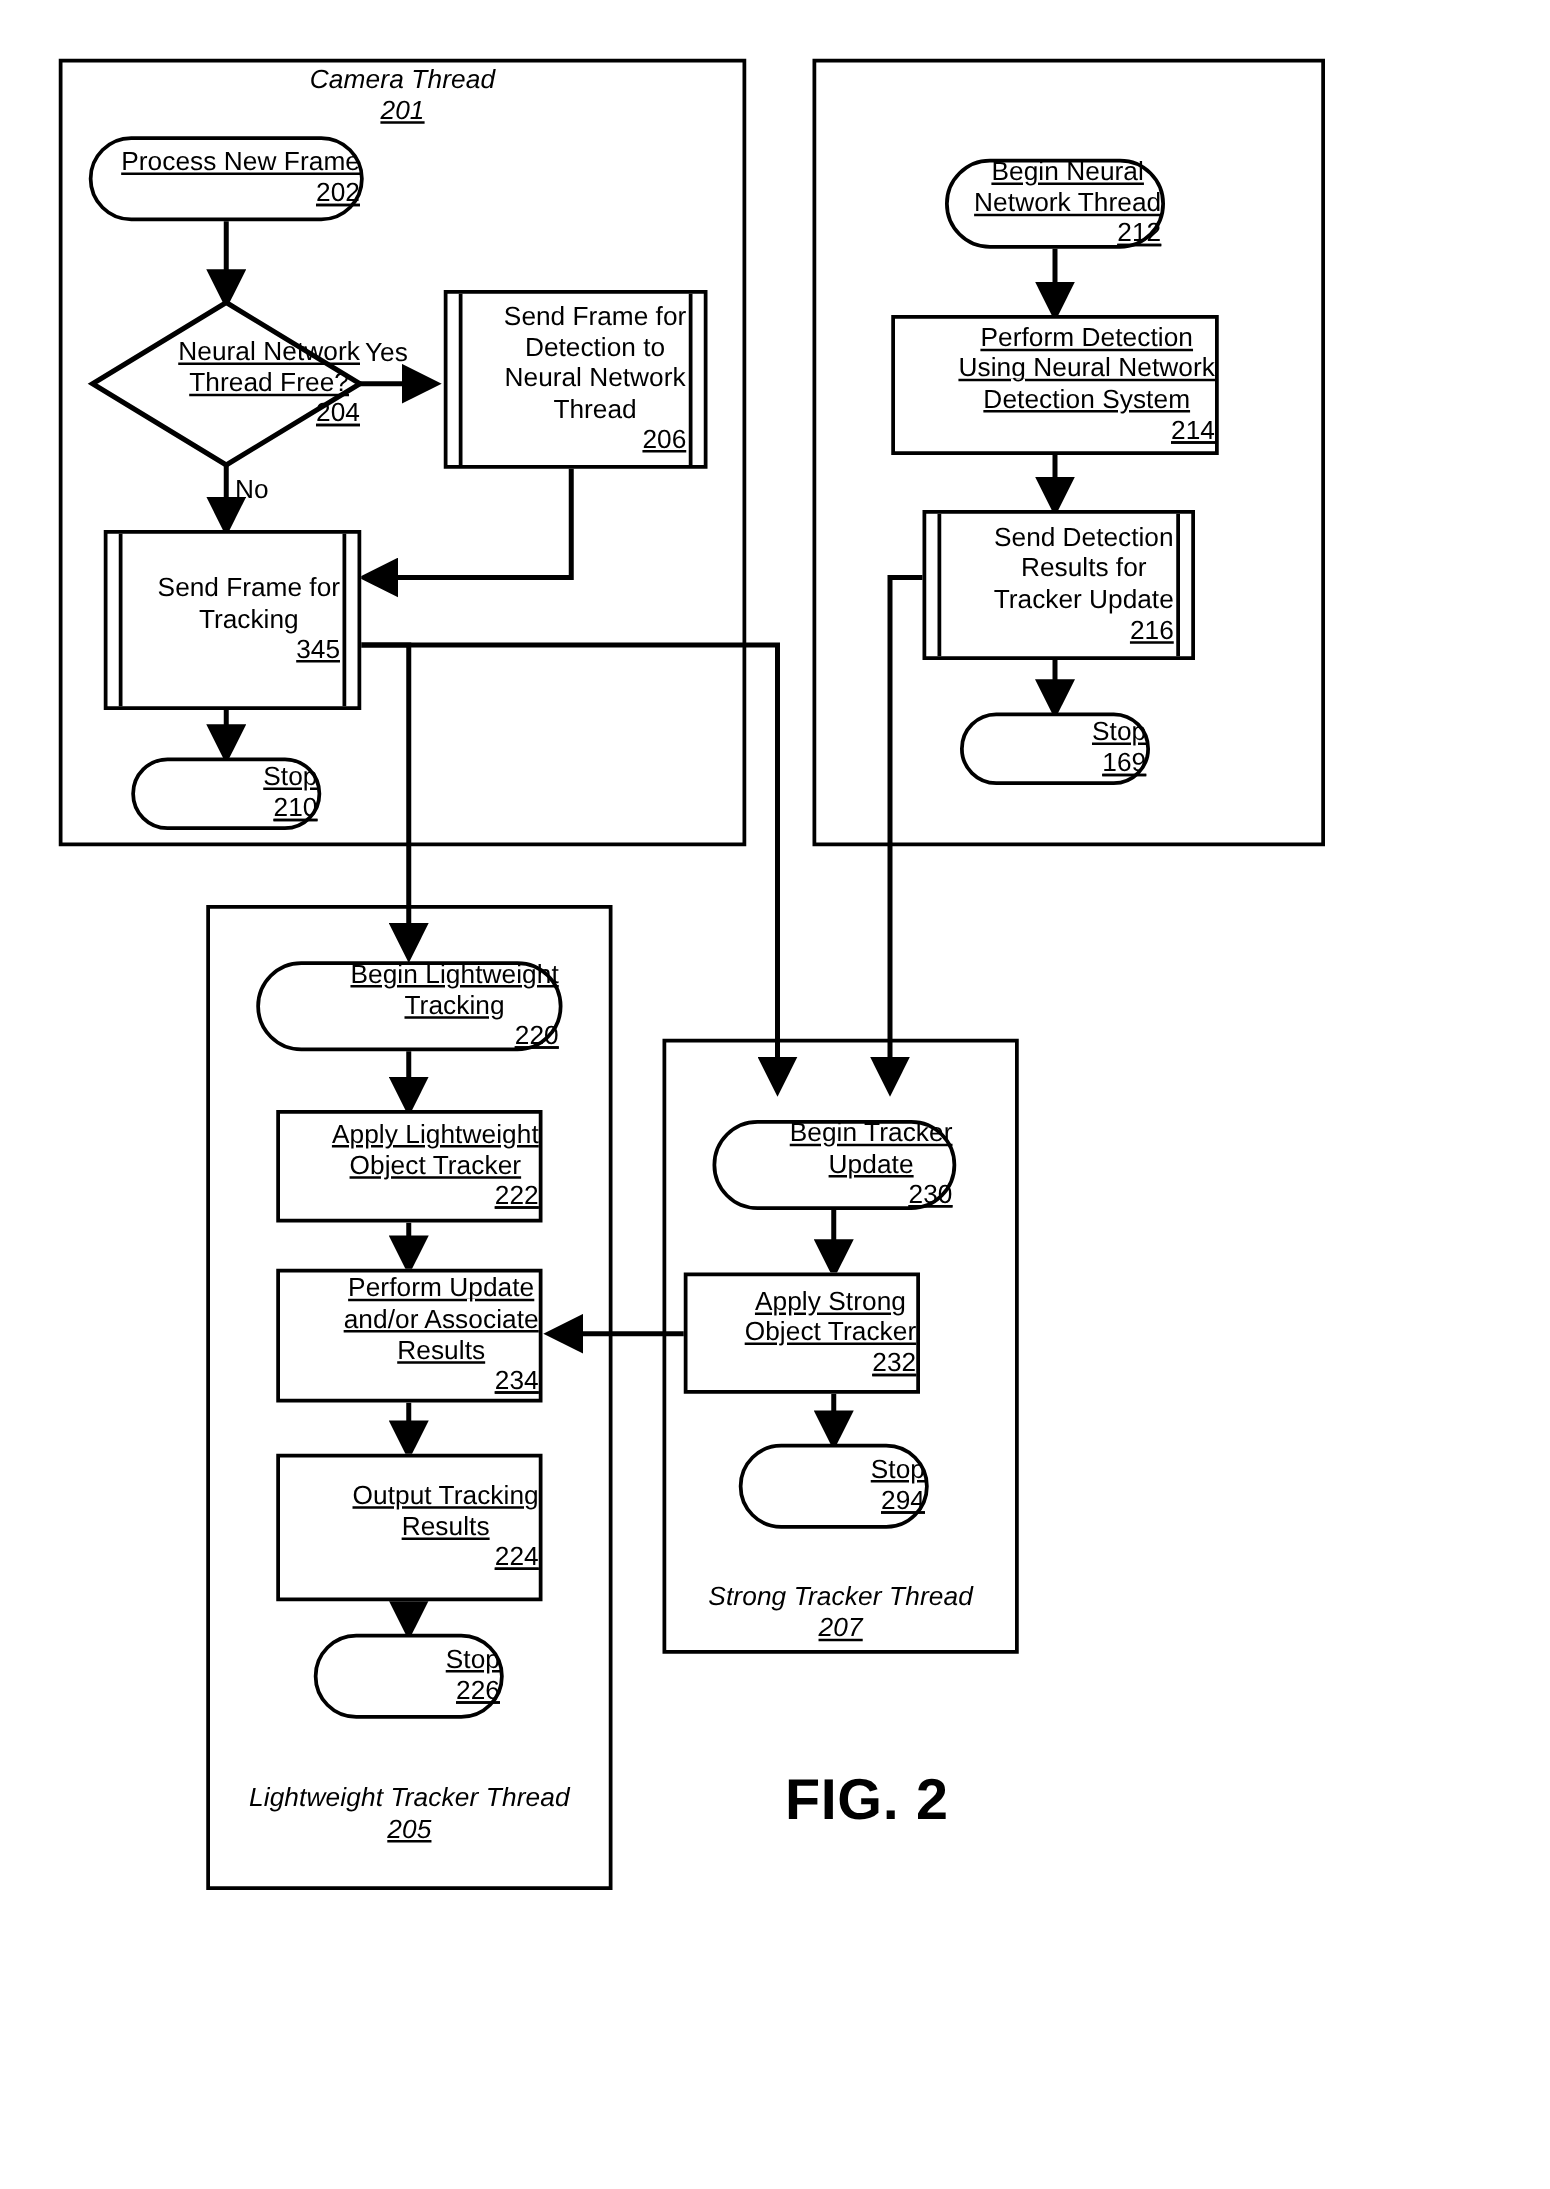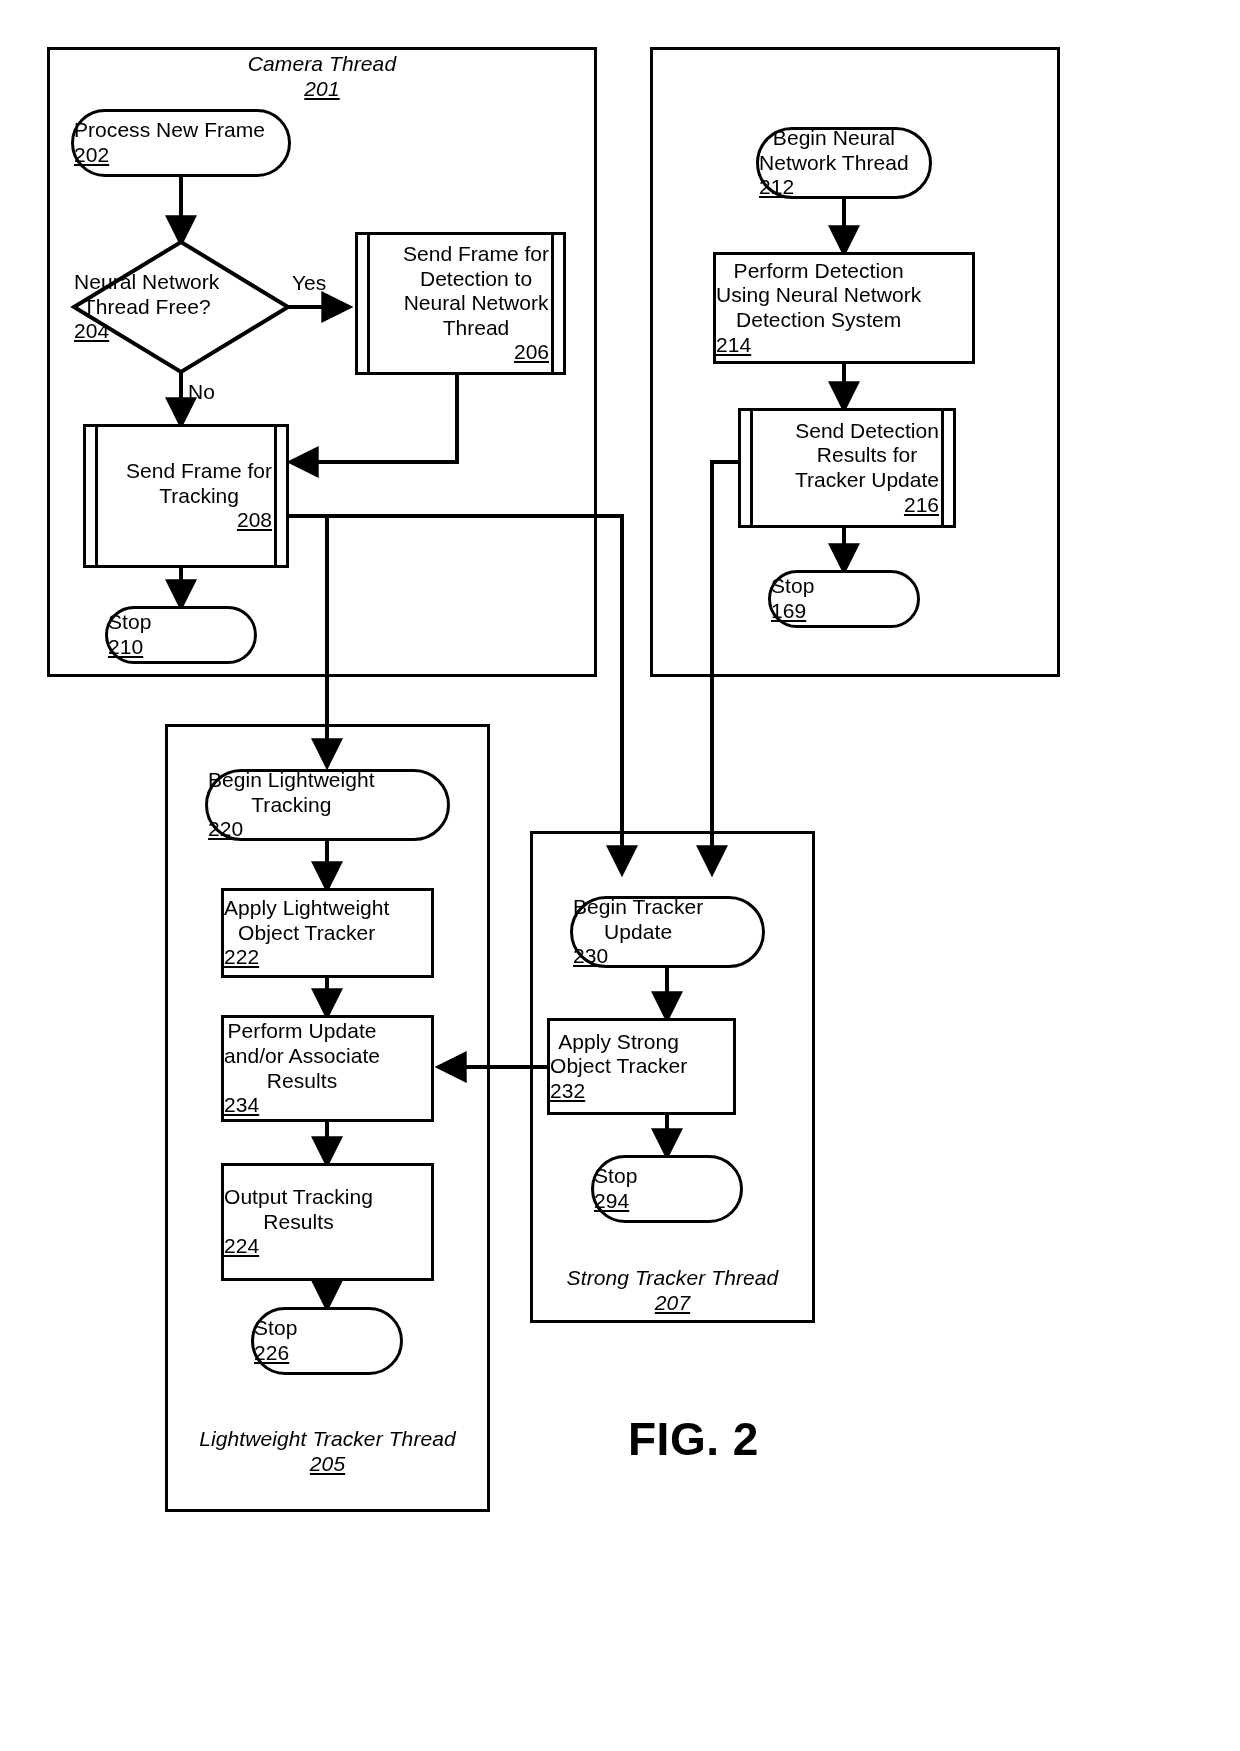--- a/index.html
+++ b/index.html
@@ -15,22 +15,22 @@
   .lane{position:absolute;border:3px solid #000;box-sizing:border-box;background:transparent;}
   .lane-title{
     position:absolute;text-align:center;line-height:1.18;
     font-size:21px;letter-spacing:.1px;font-style:italic;
   }
   .lane-title .ref{ text-decoration:underline; display:block; }
 
   
   .node{
     position:absolute;box-sizing:border-box;background:#fff;
-    display:flex;flex-direction:column;align-items:flex-start;justify-content:center;
-    text-align:center;line-height:1.17;font-size:21px;letter-spacing:.05px;
+    display:flex;flex-direction:column;align-items:flex-end;justify-content:center;
+    text-align:center;line-height:1.17;font-size:21px;letter-spacing:.05px;text-decoration:underline;
   }
   .node .ref{text-decoration:underline;display:block;}
   .terminator{border:3px solid #000;border-radius:999px;}
   .process{border:3px solid #000;}
   .decision{border:none;background:transparent;}
   .decision .dtext{position:relative;z-index:3;}
 
   
   .subroutine{border:3px solid #000;position:absolute;background:#fff;}
   .subroutine::before,.subroutine::after{
@@ -140,21 +140,21 @@
   <div class="subroutine" style="left:355px;top:232px;width:205px;height:137px;">
     <div class="sub-inner">
       <span>Send Frame for<br>Detection to<br>Neural Network<br>Thread</span>
       <span class="ref">206</span>
     </div>
   </div>
 
   <div class="subroutine" style="left:83px;top:424px;width:200px;height:138px;">
     <div class="sub-inner">
       <span>Send Frame for<br>Tracking</span>
-      <span class="ref">208</span>
+      <span class="ref">345</span>
     </div>
   </div>
 
   <div class="node terminator" style="left:105px;top:606px;width:152px;height:58px;">
     <span>Stop</span>
     <span class="ref">210</span>
   </div>
 
   <div class="edge-label" style="left:292px;top:272px;">Yes</div>
   <div class="edge-label" style="left:188px;top:381px;">No</div>

